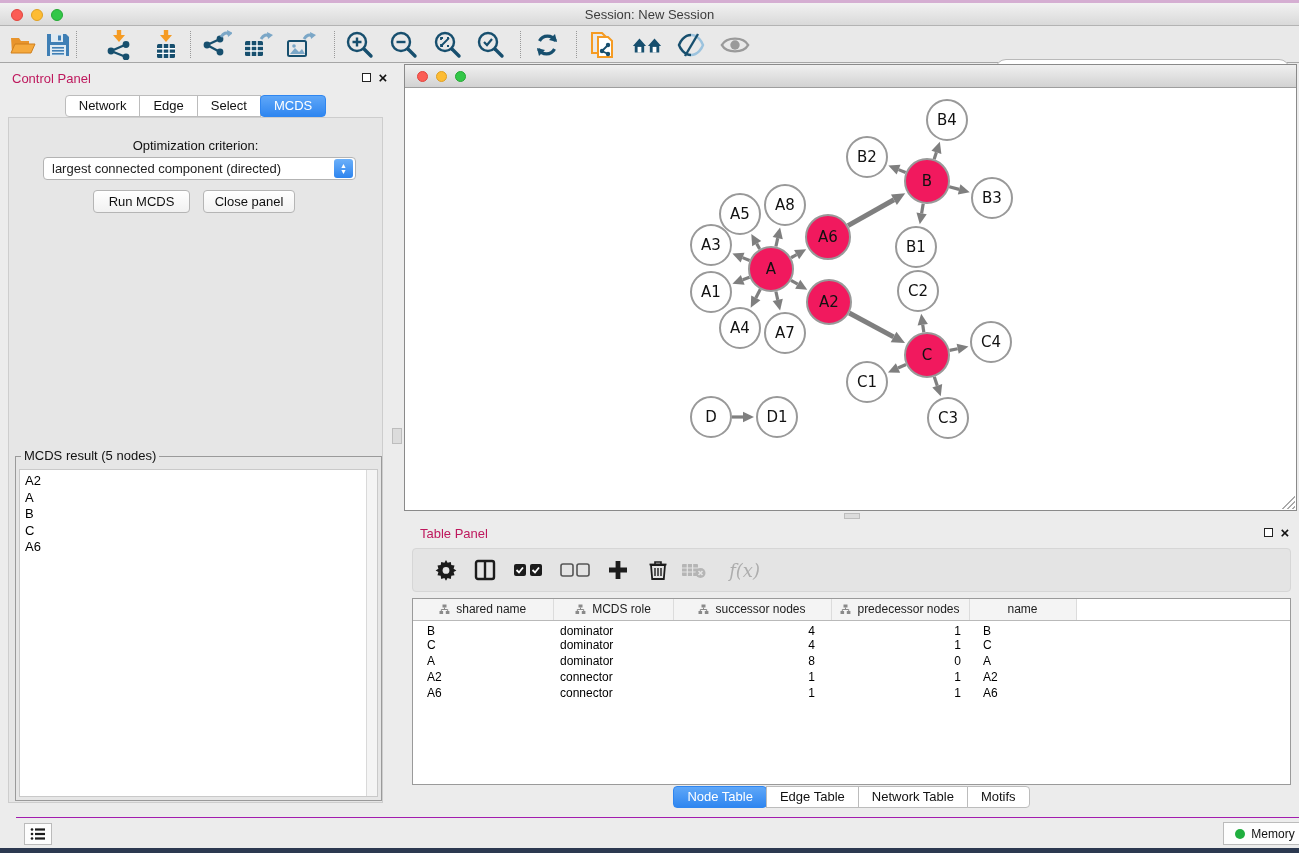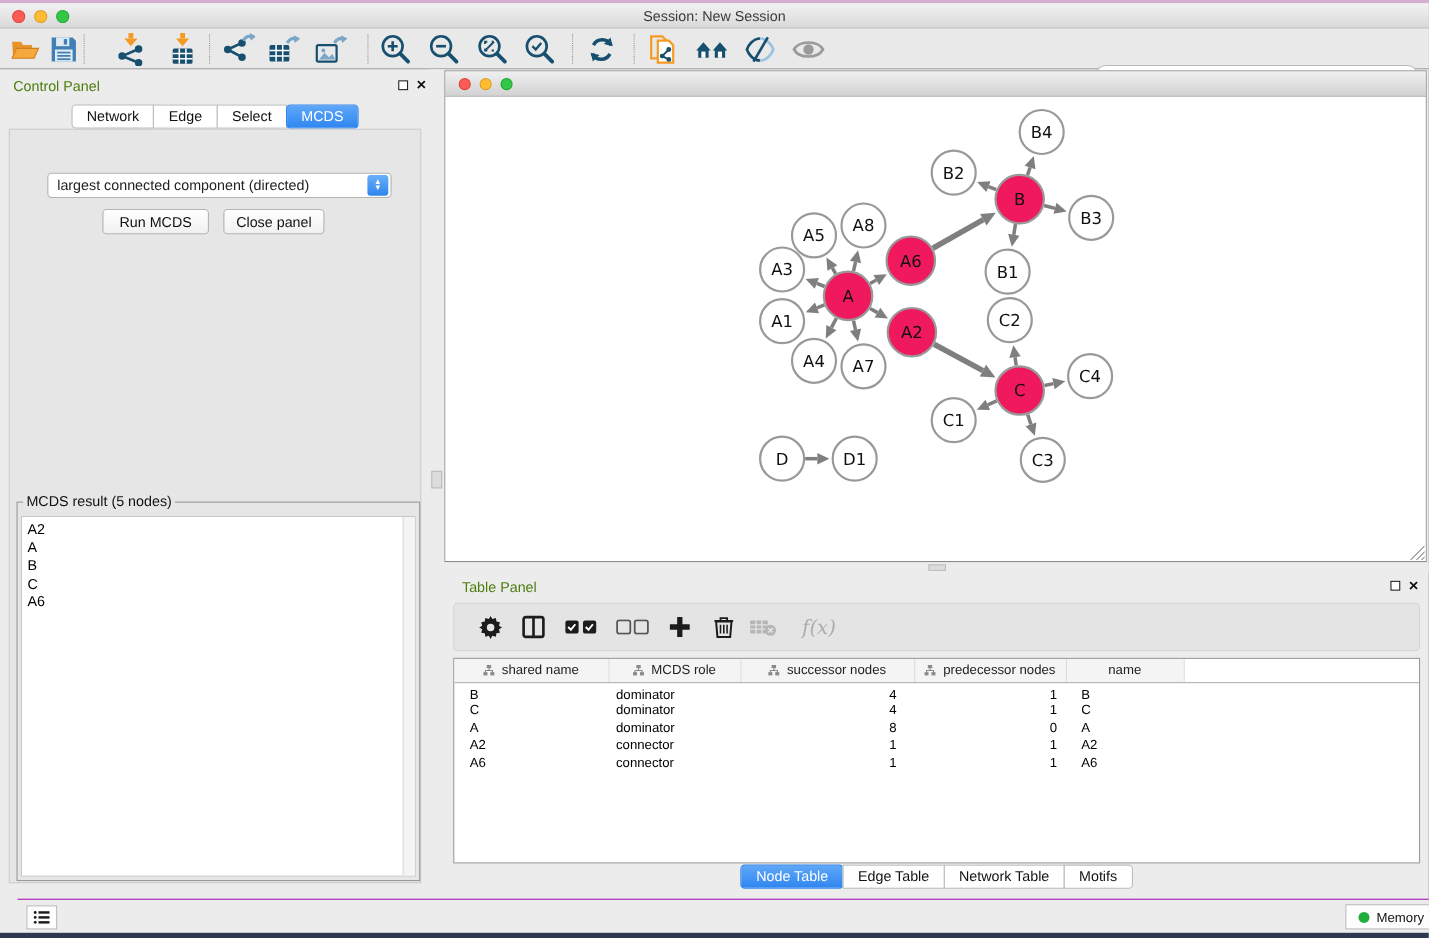--- a/index.html
+++ b/index.html
@@ -32,21 +32,21 @@
   .tbi { position:absolute; top:3px; width:32px; height:32px; display:flex; align-items:center; justify-content:center; cursor:default; }
   .tbsep { position:absolute; top:5px; height:27px; border-left:1px dotted #999; }
   .searchbox {
     position:absolute; left:995px; top:33px; width:295px; height:22px;
     background:#fff; border:1px solid #b9b9b9; border-radius:11px;
     display:flex; align-items:center; padding-left:6px;
   }
   .searchbox input { border:none; outline:none; flex:1; font-size:12px; background:transparent; margin-left:4px; }
   
   .control-panel { position:absolute; left:0; top:63px; width:391px; height:750px; }
-  .panel-title { position:absolute; left:12px; top:8px; font-size:13px; color:#4d7c0f; }
+  .panel-title { position:absolute; left:12px; top:8px; font-size:13px; color:#be185d; }
   .panel-ctl { position:absolute; top:7px; display:flex; align-items:center; justify-content:center; width:14px; height:14px; font-size:12px; color:#111; }
   .float-glyph { width:9px; height:9px; border:1.5px solid #222; background:#fff; }
   .close-glyph { font-weight:bold; font-size:15px; line-height:9px; }
   .seg {
     background:#fff; border:1px solid #bcbcbc; margin-left:-1px;
     font-size:13px; padding:2px 13px 3px; color:#111; white-space:nowrap;
   }
   .seg:first-child { border-radius:4px 0 0 4px; margin-left:0; }
   .seg:last-child  { border-radius:0 4px 4px 0; }
   .seg.active {
@@ -331,20 +331,21 @@
     <div class="panel-ctl close-glyph" style="left:376px">×</div>
 
     <div class="cp-tabs">
       <div class="seg">Network</div>
       <div class="seg">Edge</div>
       <div class="seg">Select</div>
       <div class="seg active">MCDS</div>
     </div>
 
     <div class="cp-content">
+      <div class="opt-label">Optimization criterion:</div>
       <div class="mcds-select">
         <span class="sel-text">largest connected component (directed)</span>
         <span class="sel-stepper">
             <span>▲</span>
             <span>▼</span>
           </span>
       </div>
       <button class="cp-btn" style="left:84px;width:97px">Run MCDS</button>
       <button class="cp-btn" style="left:194px;width:92px">Close panel</button>
 

